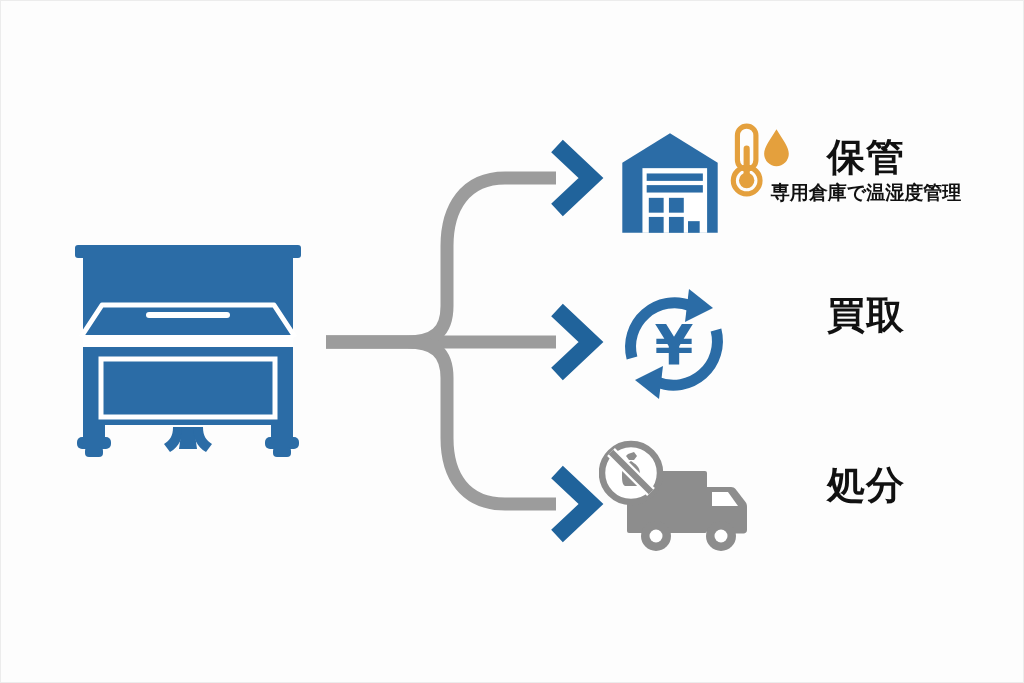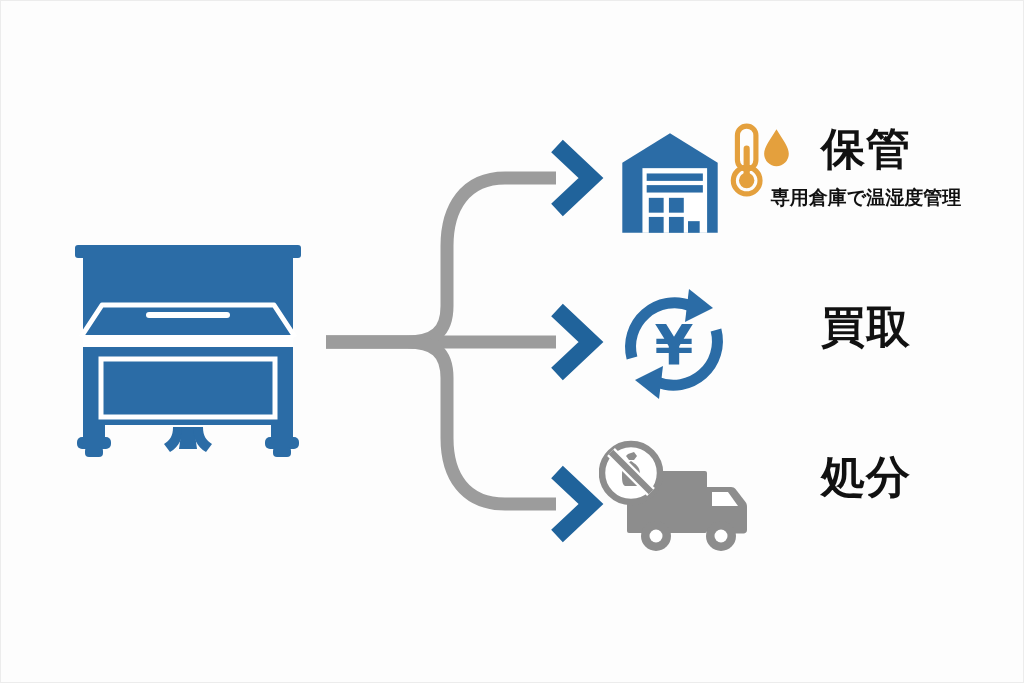--- a/index.html
+++ b/index.html
@@ -17,27 +17,28 @@
   .piano{left:72px;top:244px;width:230px;height:214px;color:var(--blue);}
   .connector{left:318px;top:135px;width:290px;height:420px;}
   .warehouse{left:616px;top:129px;width:106px;height:106px;color:var(--blue);}
   .thermo{left:722px;top:122px;width:72px;height:74px;color:var(--orange);}
   .yencycle{left:616px;top:286px;width:114px;height:114px;color:var(--blue);}
   .truck{left:598px;top:438px;width:155px;height:145px;color:var(--metal);}
   .opt-text{
     left:740px;width:250px;display:flex;flex-direction:column;
     align-items:center;text-align:center;color:var(--ink);
   }
-  .opt-1{top:126px;} .opt-2{top:304px;text-align:center;} .opt-3{top:454px;}
+  .opt-1{top:126px;} .opt-2{top:284px;text-align:center;} .opt-3{top:454px;}
   .opt-title{
-    font-size:44px;line-height:1;font-weight:900;white-space:nowrap;
+    font-size:38px;line-height:1;font-weight:900;white-space:nowrap;
     letter-spacing:1px;
+    margin-top:11px;
   }
   .opt-sub{
-    margin-top:16px;font-size:19px;line-height:1.15;font-weight:700;
+    margin-top:6px;font-size:19px;line-height:1.15;font-weight:700;
     white-space:nowrap;
   }
   svg{display:block;width:100%;height:100%;}
 </style>
 </head>
 <body>
 
 <div class="canvas">
 
   <div class="abs piano">

